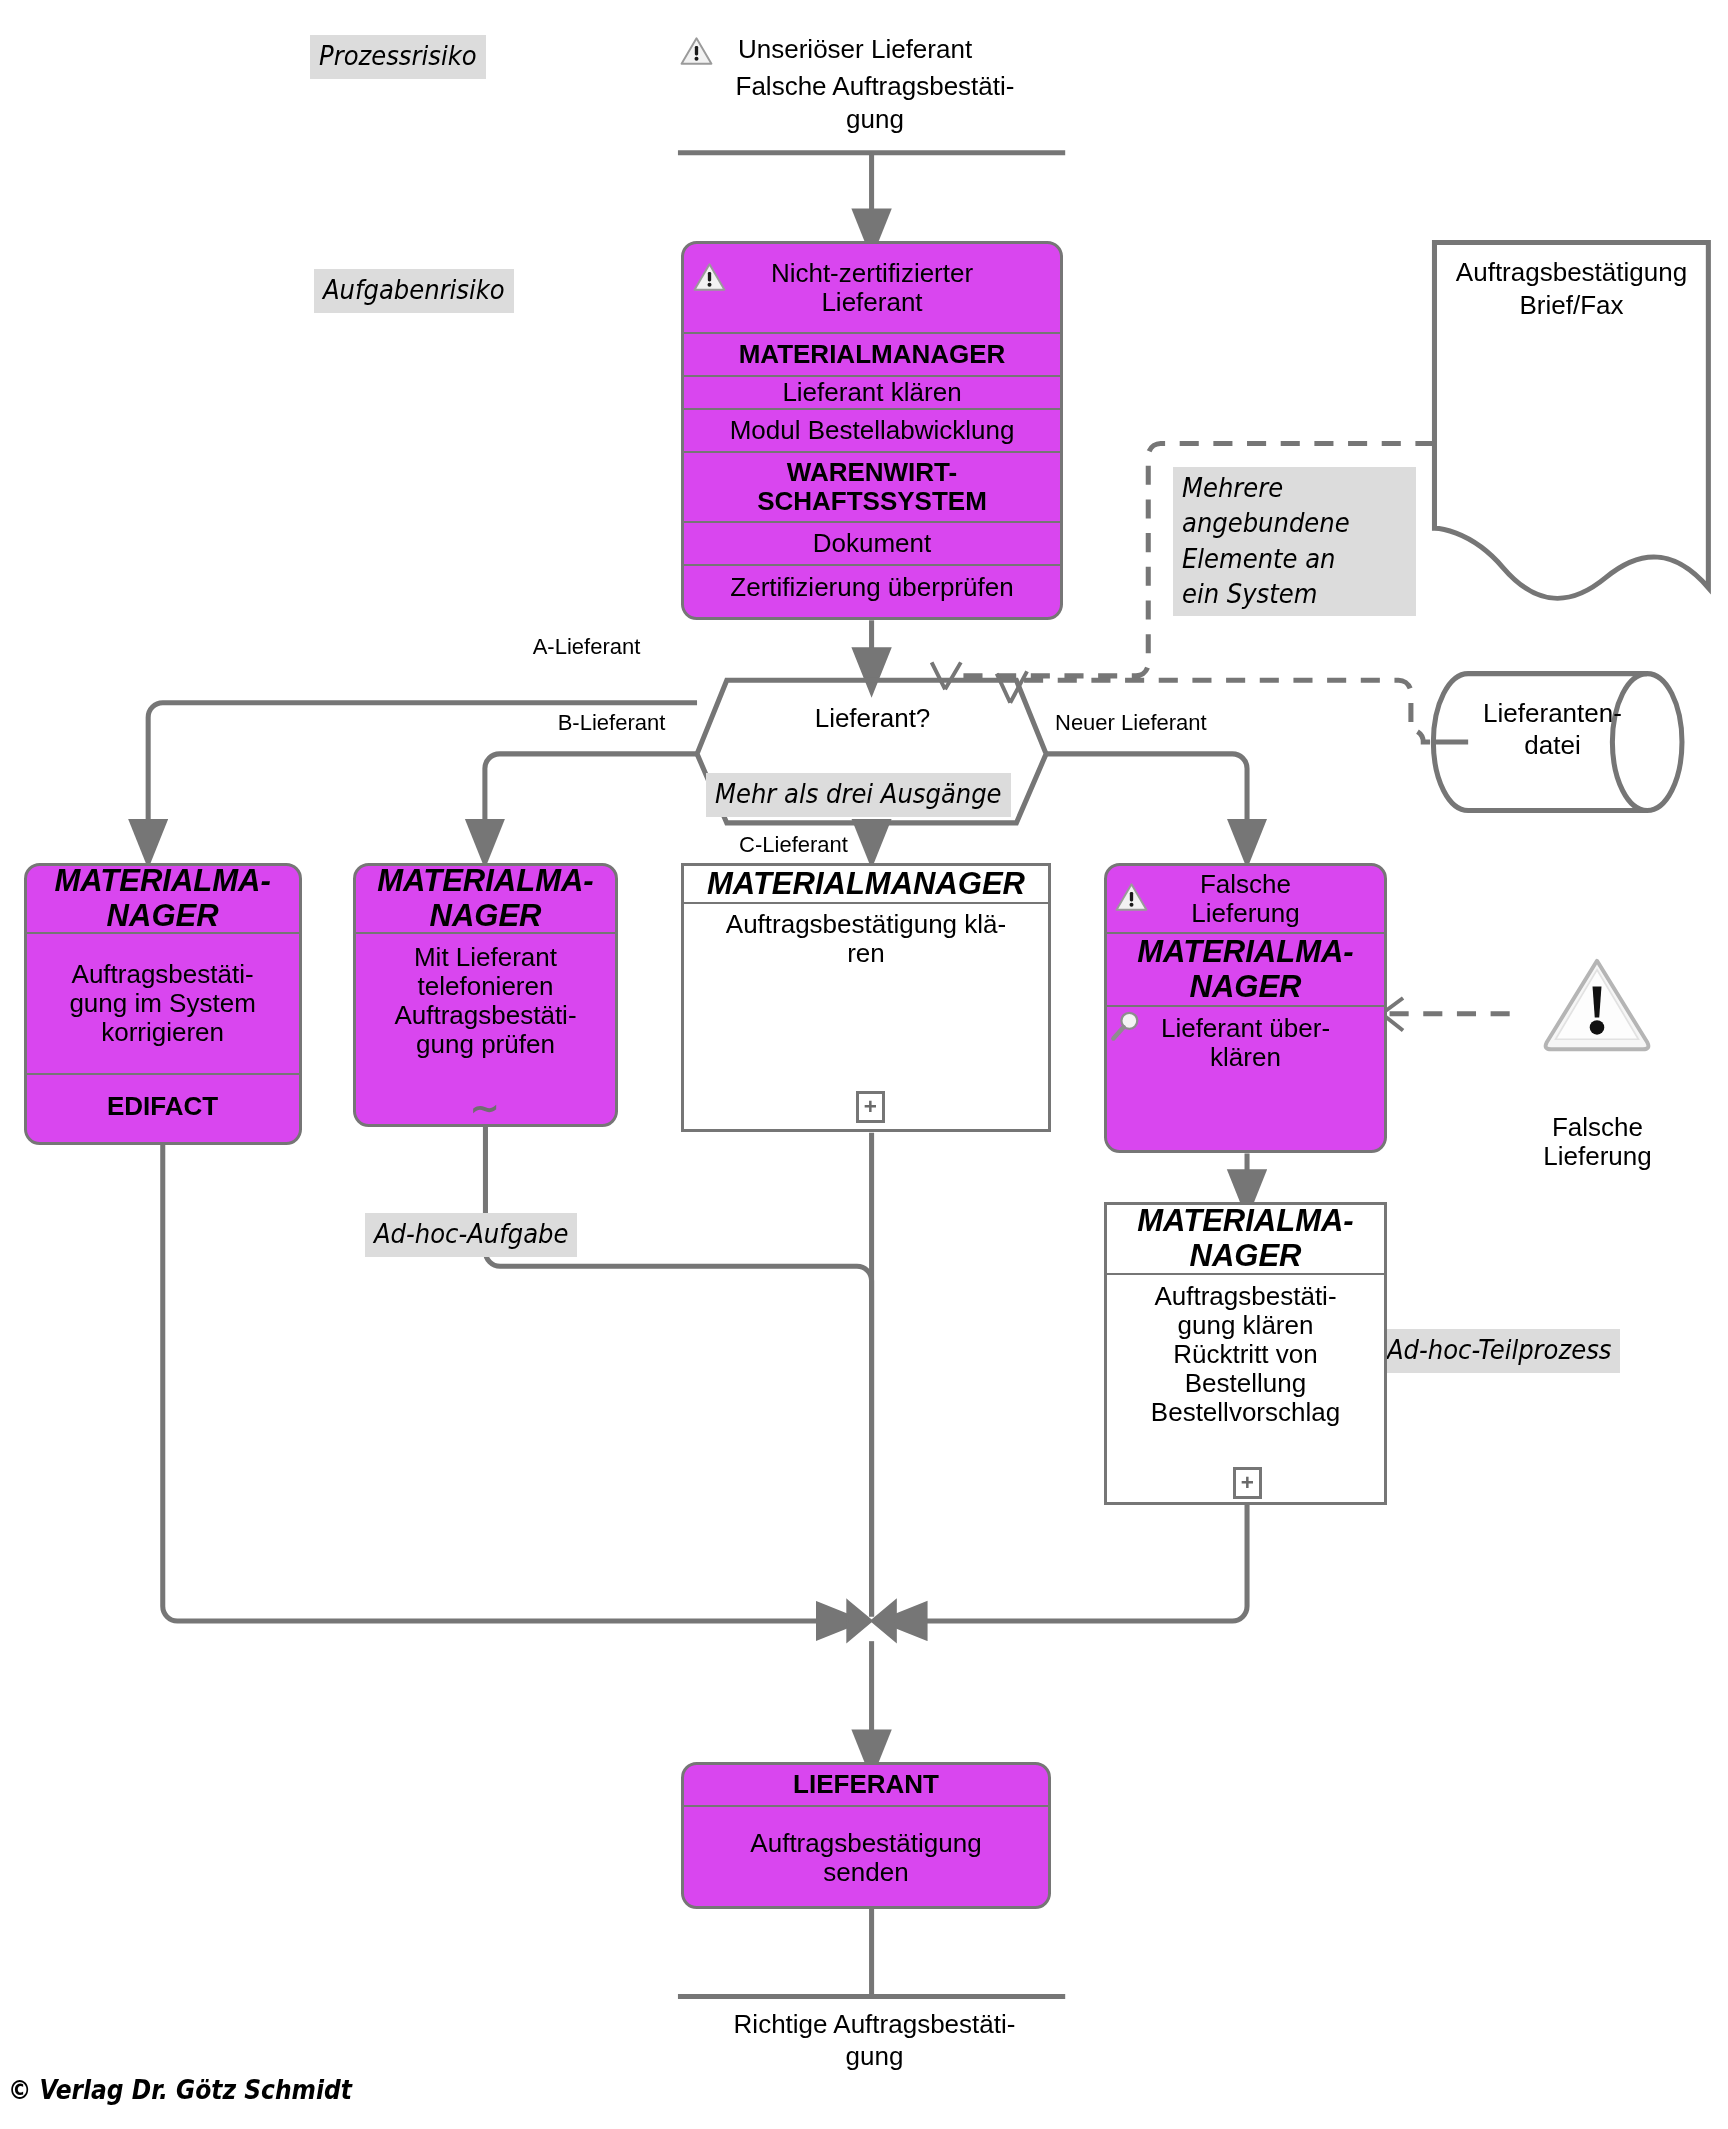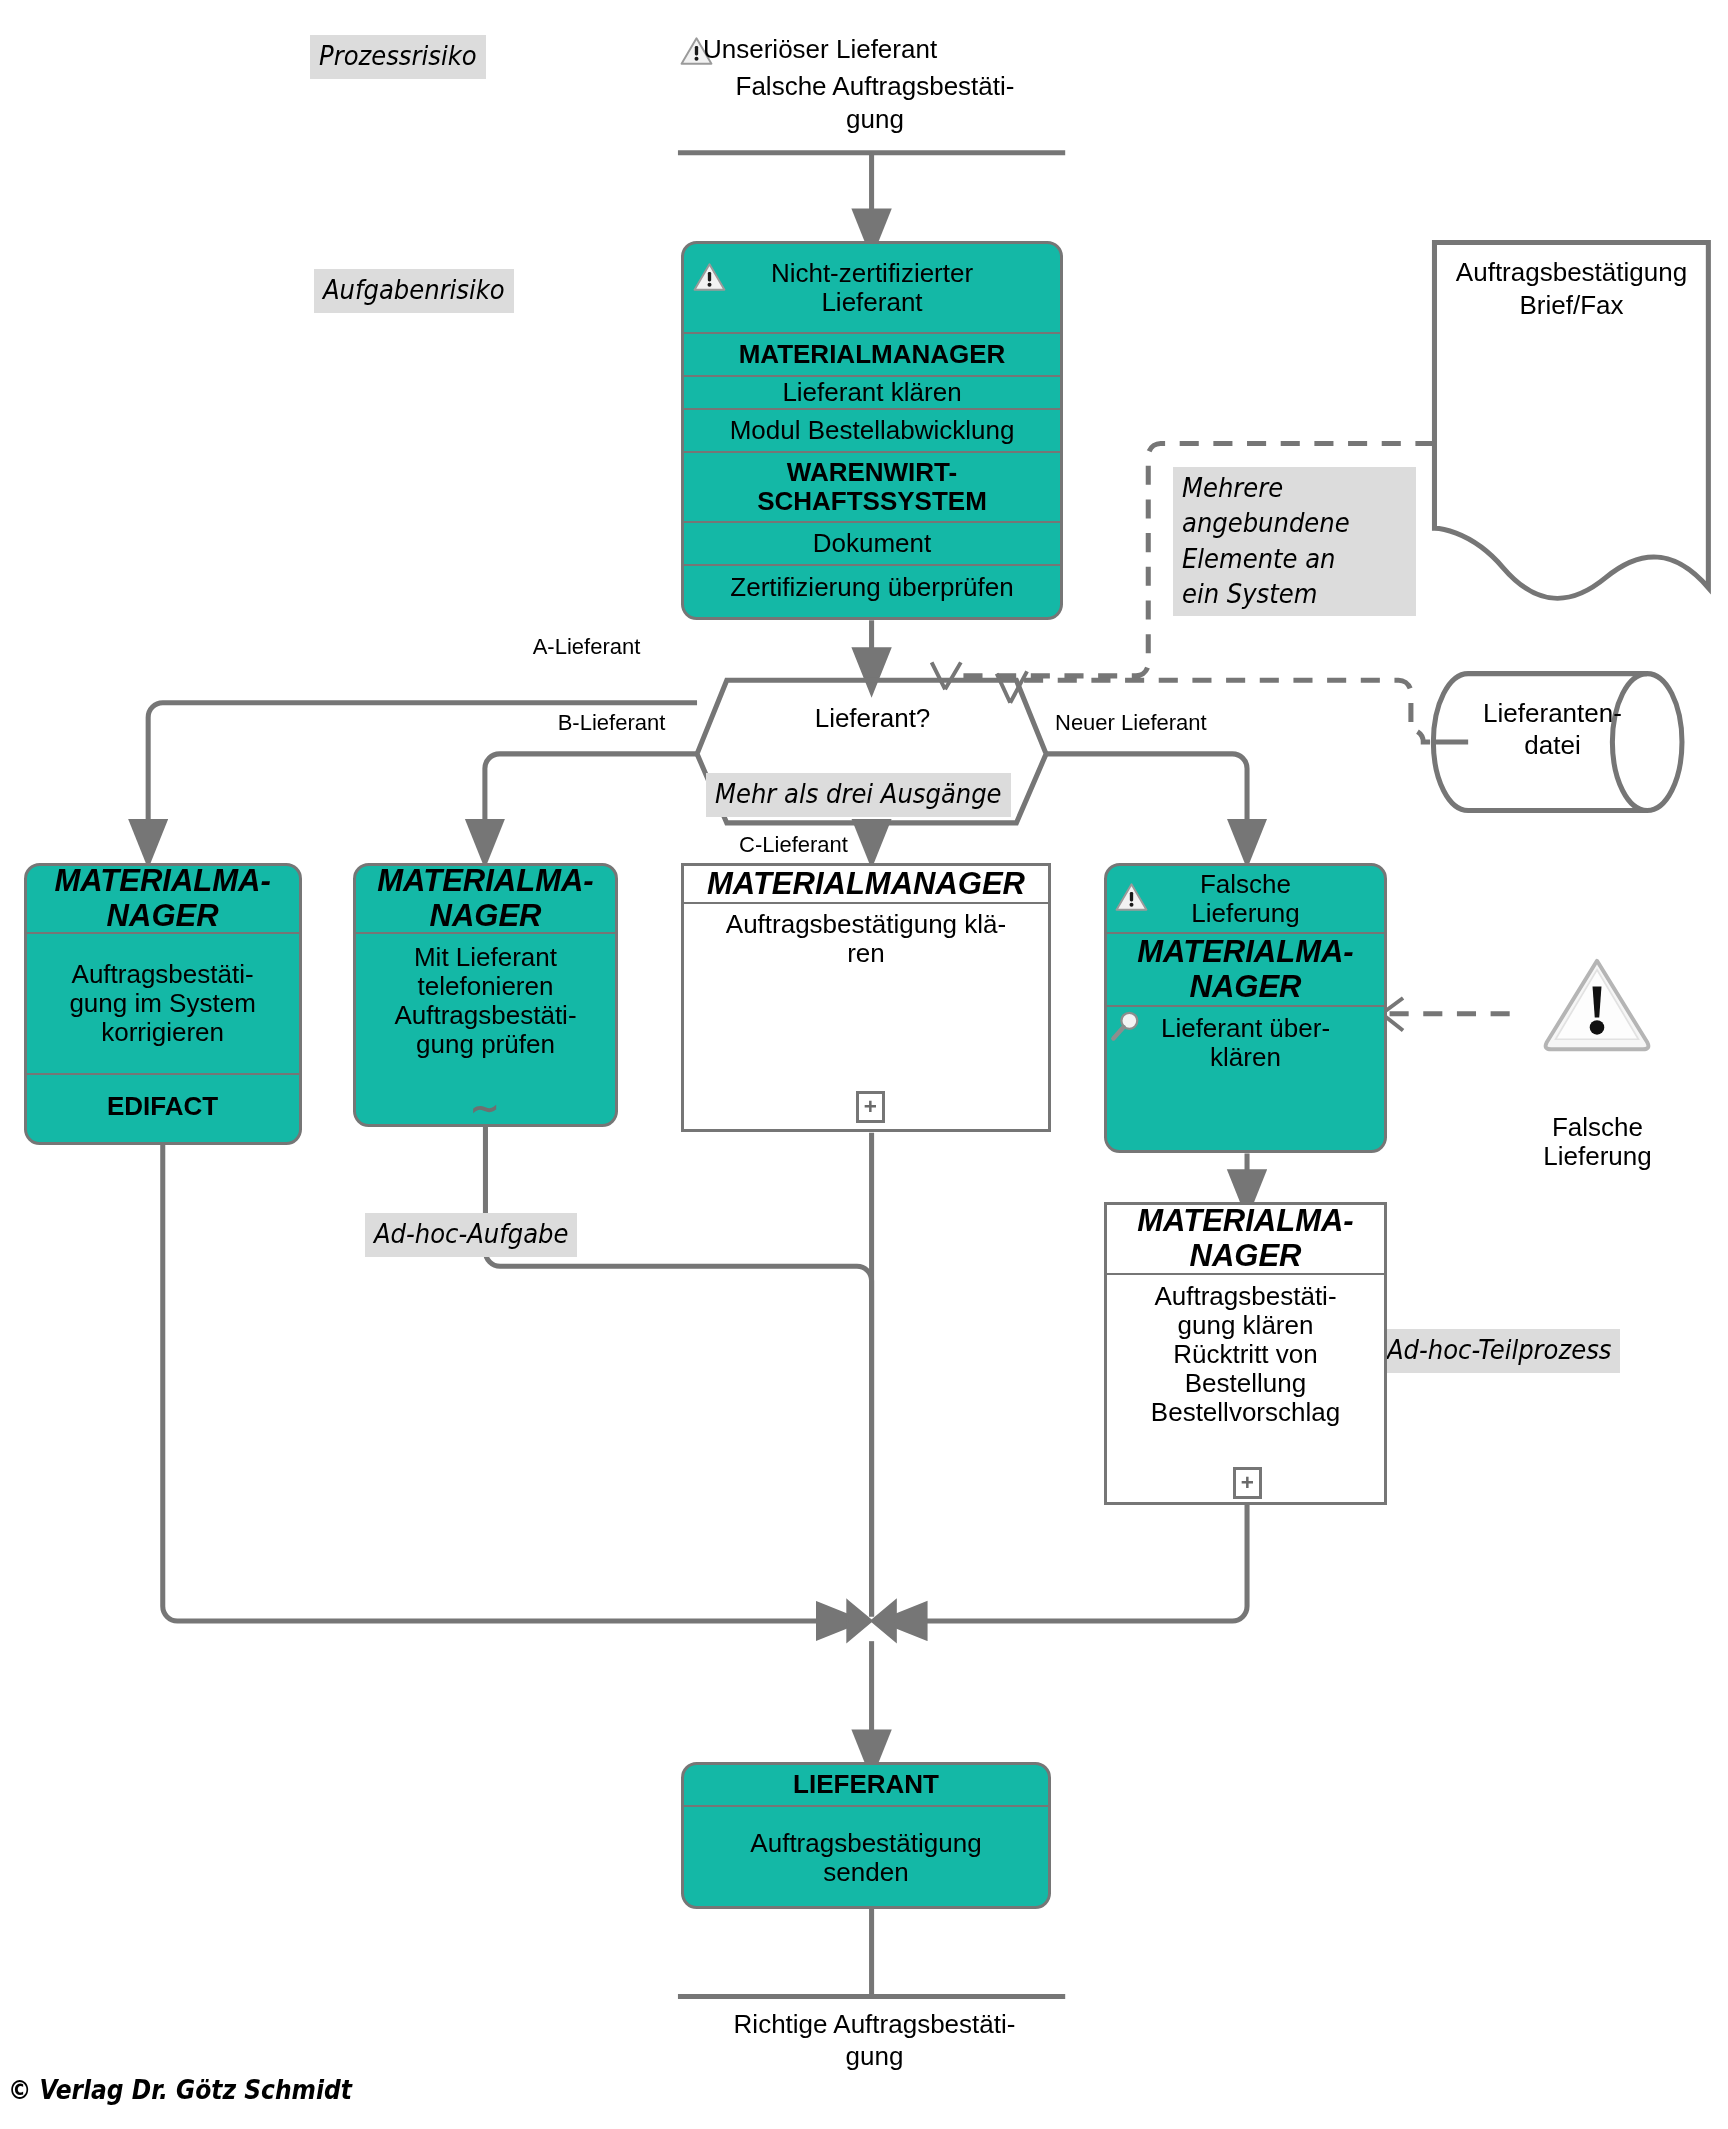--- a/index.html
+++ b/index.html
@@ -5,21 +5,21 @@
   html,body{margin:0;padding:0;background:#fff;}
   body{width:1728px;height:2129px;position:relative;
        font-family:"Liberation Sans", sans-serif;color:#000;}
   #stage{position:absolute;left:0;top:0;width:1728px;height:2129px;overflow:hidden;}
   svg#wires{position:absolute;left:0;top:0;width:1728px;height:2129px;}
 
   
   .abs{position:absolute;box-sizing:border-box;}
 
   
-  .taskbox{border:3.9px solid #767676;border-radius:15.7px;background:#14b8a6;overflow:hidden;}
+  .taskbox{border:3.9px solid #767676;border-radius:15.7px;background:#d946ef;overflow:hidden;}
   .sharpbox{border:3.9px solid #767676;background:#fff;overflow:hidden;}
 
   .cell{border-bottom:2.8px solid #767676;display:flex;align-items:center;justify-content:center;
         text-align:center;line-height:1.12;padding:2.2px 4.5px;box-sizing:border-box;}
   .cell.last{border-bottom:none;}
   .cell.plain{font-size:26px;font-weight:400;}
   .cell.bold{font-size:26px;font-weight:700;}
   .cell.boldital{font-size:31px;font-weight:700;font-style:italic;}
 
   
@@ -141,21 +141,21 @@
 
 <div class="chip" style="left: 1378px; top: 1329px; white-space: pre-line;">Ad-hoc-Teilprozess</div>
 
 <div class="warn" style="left:679px;top:36px;">
   <svg viewBox="0 0 62 56">
         <path d="M31 4 L58 50 H4 Z" fill="#f2f2f2" stroke="#9a9a9a" stroke-width="3.5" stroke-linejoin="round"></path>
         <rect x="28" y="18" width="6" height="17" rx="2.4" fill="#1a1a1a"></rect>
         <circle cx="31" cy="41" r="3.6" fill="#1a1a1a"></circle>
       </svg>
 </div>
-<div class="txt" style="left: 703px; top: 35px; width: 348px; text-align: left; white-space: pre-line;">Unseriöser Lieferant</div>
+<div class="txt" style="left: 738px; top: 35px; width: 348px; text-align: left; white-space: pre-line;">Unseriöser Lieferant</div>
 <div class="txt" style="left: 673px; top: 72px; width: 404px; white-space: pre-line;">Falsche Auftragsbestäti-</div>
 <div class="txt" style="left: 673px; top: 105px; width: 404px; white-space: pre-line;">gung</div>
 
 <div class="taskbox abs" style="left:681px;top:241px;width:382px;height:379px;">
   <div class="cell plain" style="height: 90px; white-space: pre-line;">Nicht-zertifizierter
 Lieferant</div>
   <div class="cell bold" style="height: 43px; white-space: pre-line;">MATERIALMANAGER</div>
   <div class="cell plain" style="height: 33px; white-space: pre-line;">Lieferant klären</div>
   <div class="cell plain" style="height: 43px; white-space: pre-line;">Modul Bestellabwicklung</div>
   <div class="cell bold" style="height: 70px; white-space: pre-line;">WARENWIRT-

